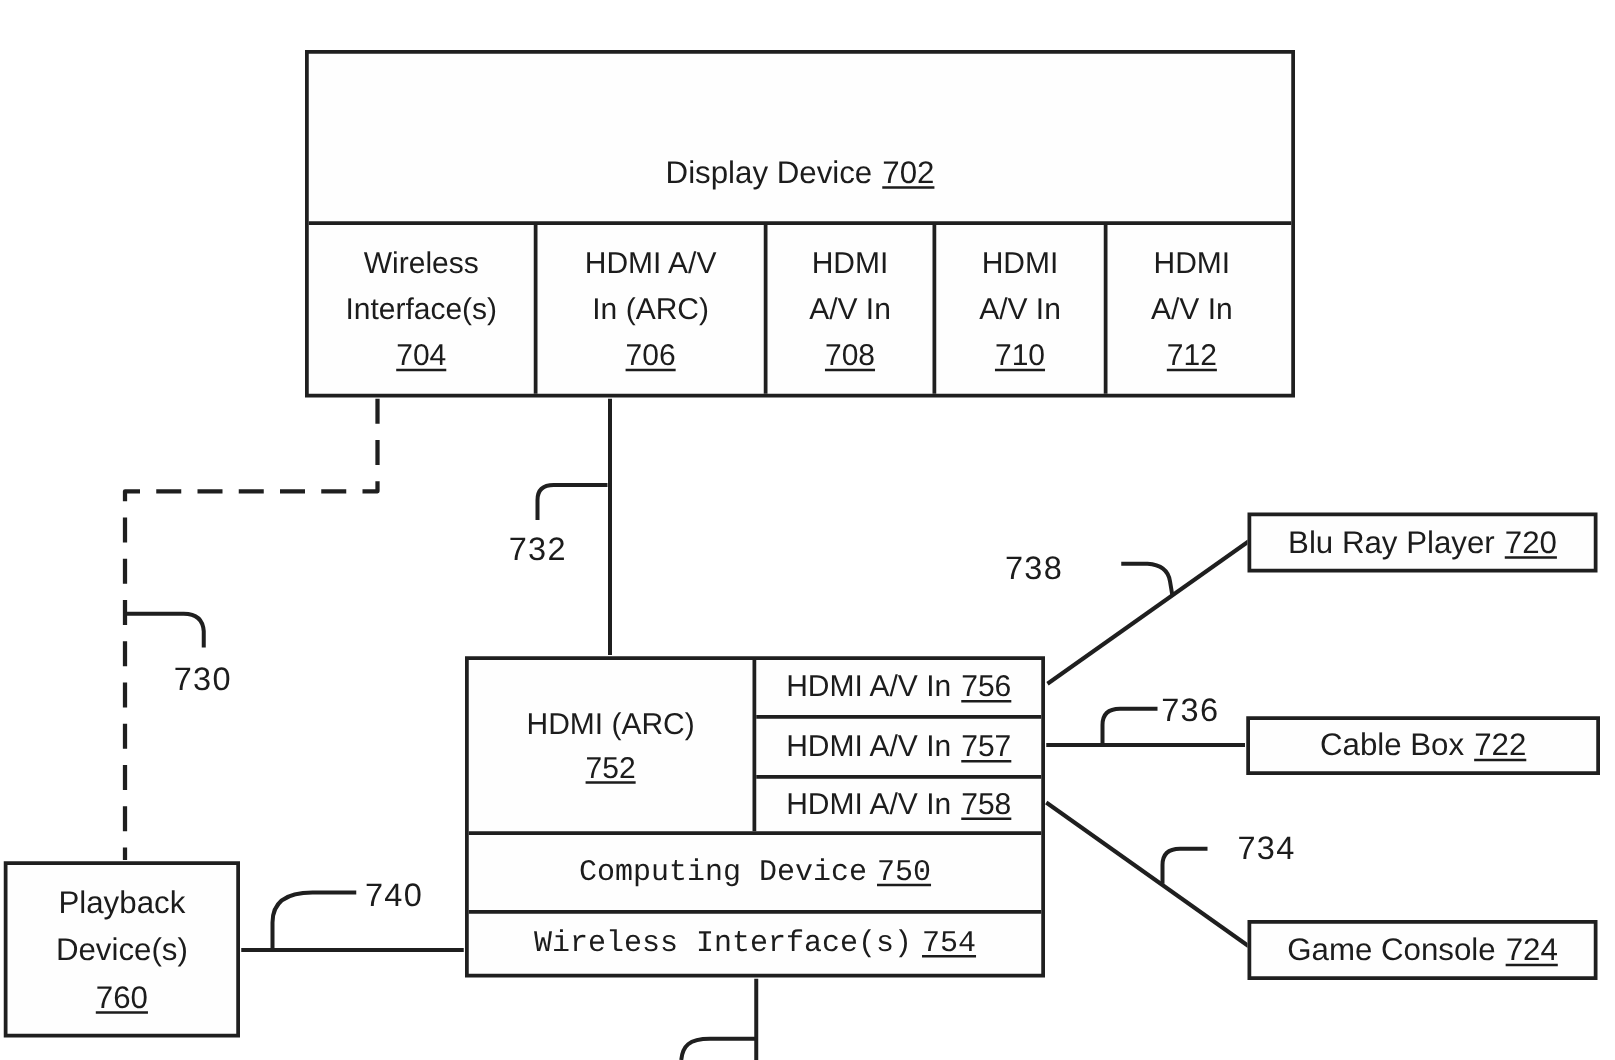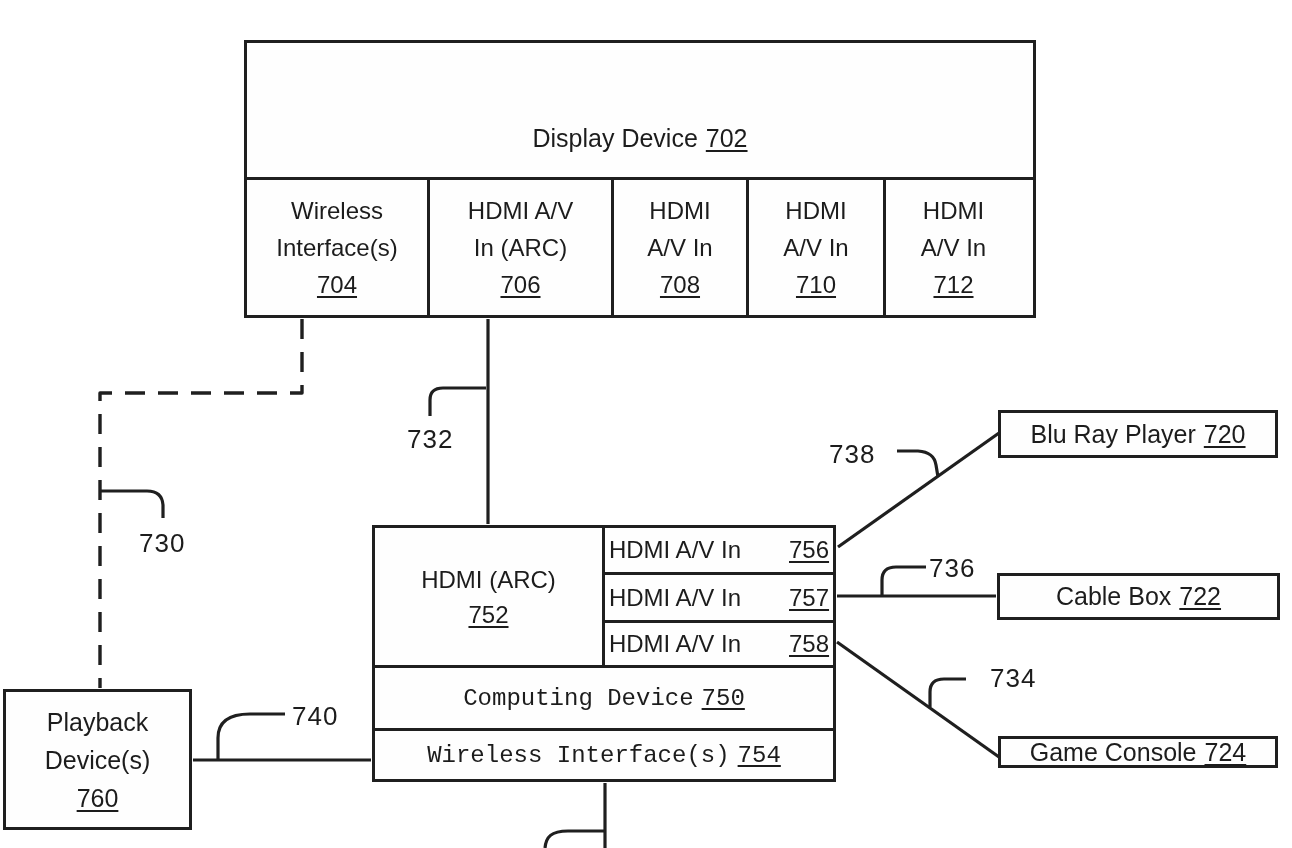--- a/index.html
+++ b/index.html
@@ -83,21 +83,20 @@
     display: flex; flex-direction: column;
     align-items: center; justify-content: center;
     font-size: 24px; line-height: 35px;
     box-sizing: border-box;
   }
   .comp-right { flex: 1; display: flex; flex-direction: column; align-items: stretch; }
   .hdmi-row {
     display: flex; align-items: center; justify-content: center;
     font-size: 24px;
     box-sizing: border-box;
-    gap: 20px;
   }
   .hdmi-row.r1 { height: 47px; border-bottom: 3px solid #1f1f1f; }
   .hdmi-row.r2 { height: 48px; border-bottom: 3px solid #1f1f1f; }
   .hdmi-row.r3 { height: 42px; }
   .comp-row {
     border-top: 3px solid #1f1f1f;
     display: flex; align-items: center; justify-content: center;
     font-size: 24px;
     box-sizing: border-box;
     font-family: Liberation Mono, monospace;
@@ -107,32 +106,32 @@
   
   .playback-box {
     left: 3px; top: 689px; width: 189px; height: 141px;
     flex-direction: column;
     font-size: 25px; line-height: 38px;
   }
   
   .peri { font-size: 25px; }
   .bluray-box  { left: 998px; top: 410px; width: 280px; height: 48px; }
   .cable-box   { left: 997px; top: 573px; width: 283px; height: 47px; }
-  .console-box { left: 998px; top: 736px; width: 280px; height: 32px; }
+  .console-box { left: 998px; top: 736px; width: 280px; height: 48px; }
   
   .ref {
     position: absolute;
     font-size: 26px;
     letter-spacing: 1px;
     white-space: nowrap;
   }
   .ref-732 { left: 407px; top: 424px; }
   .ref-730 { left: 139px; top: 528px; }
   .ref-740 { left: 292px; top: 701px; }
-  .ref-738 { left: 829px; top: 439px; }
+  .ref-738 { left: 804px; top: 439px; }
   .ref-736 { left: 929px; top: 553px; }
   .ref-734 { left: 990px; top: 663px; }
   .gap { display: inline-block; width: 8px; }
 </style>
 </head>
 <body>
 
 <div class="canvas">
 
   <svg class="wires" viewBox="0 0 1292 848" xmlns="http://www.w3.org/2000/svg">

